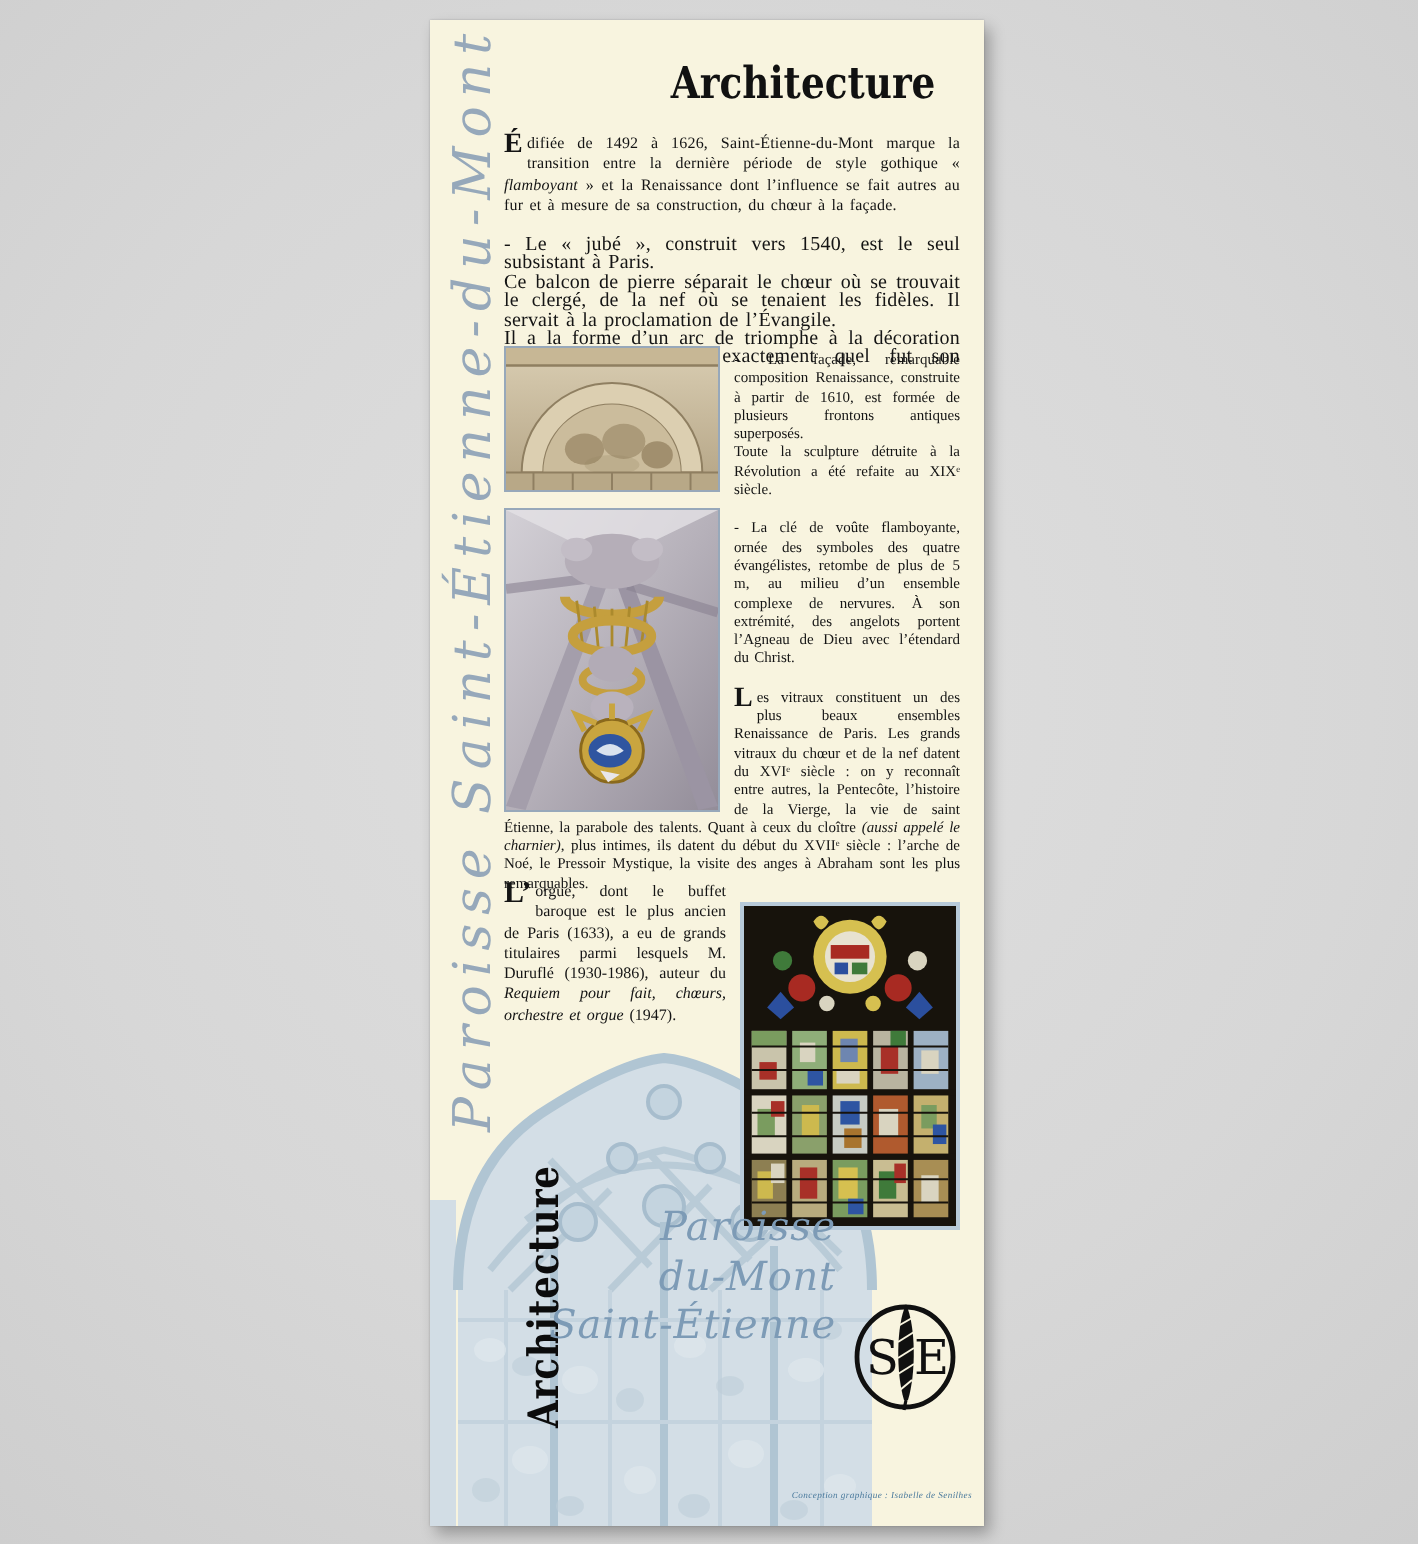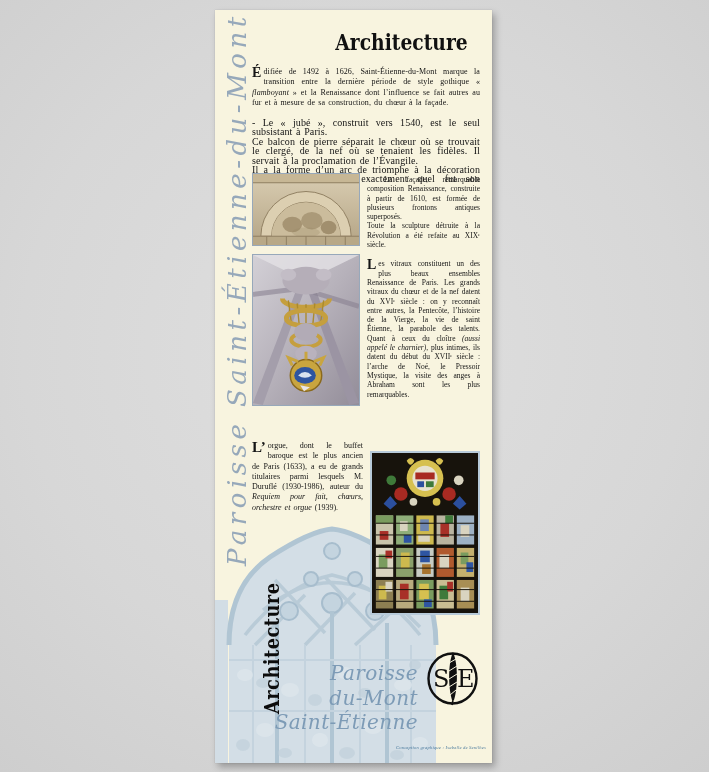--- a/index.html
+++ b/index.html
@@ -63,21 +63,21 @@
 
   
   .v-arch {
     position:absolute; left:44px; top:704px;
     transform:rotate(-90deg) scaleX(.85); transform-origin:0 0;
     white-space:nowrap;
     font-family:"DejaVu Serif", serif; font-weight:bold;
     font-size:21px; color:#0c0c0c; letter-spacing:.5px;
   }
   .parish-block {
-    position:absolute; right:74px; top:651px; text-align:right;
+    position:absolute; right:74px; top:591px; text-align:right;
     font-family:"DejaVu Serif", serif; font-style:italic;
     font-size:20px; line-height:24.5px; color:#7d9bb6; letter-spacing:.4px;
   }
   .logo { position:absolute; left:211px; top:641px; width:53px; height:55px; }
   .credit {
     position:absolute; right:6px; bottom:13px;
     font-size:4.6px; font-style:italic; color:#49799c; letter-spacing:.2px;
   }
 </style>
 </head>
@@ -226,20 +226,21 @@
           <circle cx="54" cy="122" r="16" fill="#c9a53f" stroke="#8a691c" stroke-width="1.5"></circle>
           <path d="M40,112 L36,104 L46,108 M68,112 L72,104 L62,108 M54,106 L54,98" stroke="#c9a53f" stroke-width="3" fill="none"></path>
           <ellipse cx="53" cy="122" rx="11" ry="8.5" fill="#2f55a0"></ellipse>
           <path d="M46,122 Q53,115 60,122 Q53,127 46,122 Z" fill="#d9e2ee"></path>
           <path d="M48,132 L58,134 L52,138 Z" fill="#e8e6ea"></path>
         </svg>
       </div>
 
       <p class="first"><span>- La façade, remarquable composition Renaissance, construite à partir de 1610, est formée de plusieurs frontons antiques superposés.</span><br><span>Toute la sculpture détruite à la Révolution a été refaite au XIXᵉ siècle.</span></p>
 
+      <p>- La clé de voûte flamboyante, ornée des symboles des quatre évangélistes, retombe de plus de 5 m, au milieu d’un ensemble complexe de nervures. À son extrémité, des angelots portent l’Agneau de Dieu avec l’étendard du Christ.</p>
 
       <p><span class="dc">L</span><span>es vitraux constituent un des plus beaux ensembles Renaissance de Paris. Les grands vitraux du chœur et de la nef datent du XVIᵉ siècle : on y reconnaît entre autres, la Pentecôte, l’histoire de la Vierge, la vie de saint Étienne, la parabole des talents. Quant à ceux du cloître </span><i class="emph">(aussi appelé le charnier)</i><span>, plus intimes, ils datent du début du XVIIᵉ siècle : l’arche de Noé, le Pressoir Mystique, la visite des anges à Abraham sont les plus remarquables.</span></p>
     </div>
 
     <div class="organ-zone">
       <svg class="photo-3" viewBox="0 0 110 164" preserveAspectRatio="none">
         <rect width="110" height="164" fill="#17130c"></rect>
 
         <circle cx="55" cy="26" r="19" fill="#d6c050"></circle>
         <circle cx="55" cy="26" r="13" fill="#e7e2d0"></circle>
@@ -308,21 +309,21 @@
         </g>
         <g stroke="#17130c" stroke-width="1">
           <line x1="4" y1="72" x2="106" y2="72"></line>
             <line x1="4" y1="84" x2="106" y2="84"></line>
           <line x1="4" y1="106" x2="106" y2="106"></line>
             <line x1="4" y1="118" x2="106" y2="118"></line>
           <line x1="4" y1="140" x2="106" y2="140"></line>
             <line x1="4" y1="152" x2="106" y2="152"></line>
         </g>
       </svg>
-      <p><span class="dc dc-org">L’</span><span>orgue, dont le buffet baroque est le plus ancien de Paris (1633), a eu de grands titulaires parmi lesquels M. Duruflé (1930-1986), auteur du </span><i class="emph">Requiem pour fait, chœurs, orchestre et orgue</i><span> (1939).</span></p>
+      <p><span class="dc dc-org">L’</span><span>orgue, dont le buffet baroque est le plus ancien de Paris (1633), a eu de grands titulaires parmi lesquels M. Duruflé (1930-1986), auteur du </span><i class="emph">Requiem pour fait, chœurs, orchestre et orgue</i><span> (1947).</span></p>
     </div>
 
     <div class="v-arch">Architecture</div>
 
     <div class="parish-block">
       <div>Paroisse</div>
       <div>du-Mont</div>
       <div>Saint-Étienne</div>
     </div>
 

